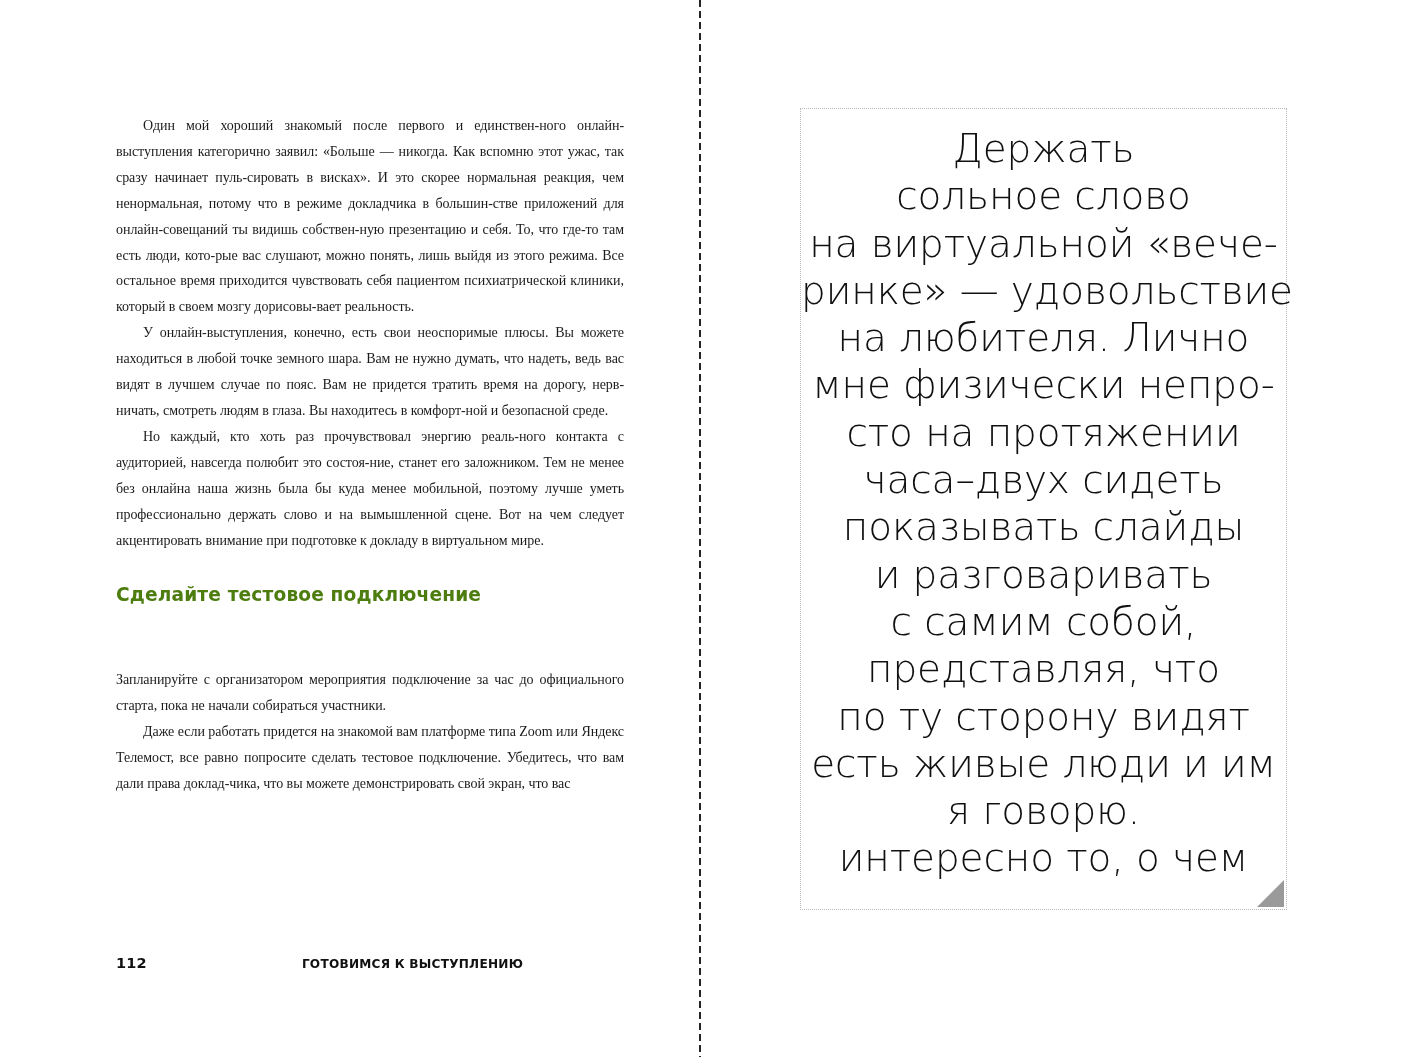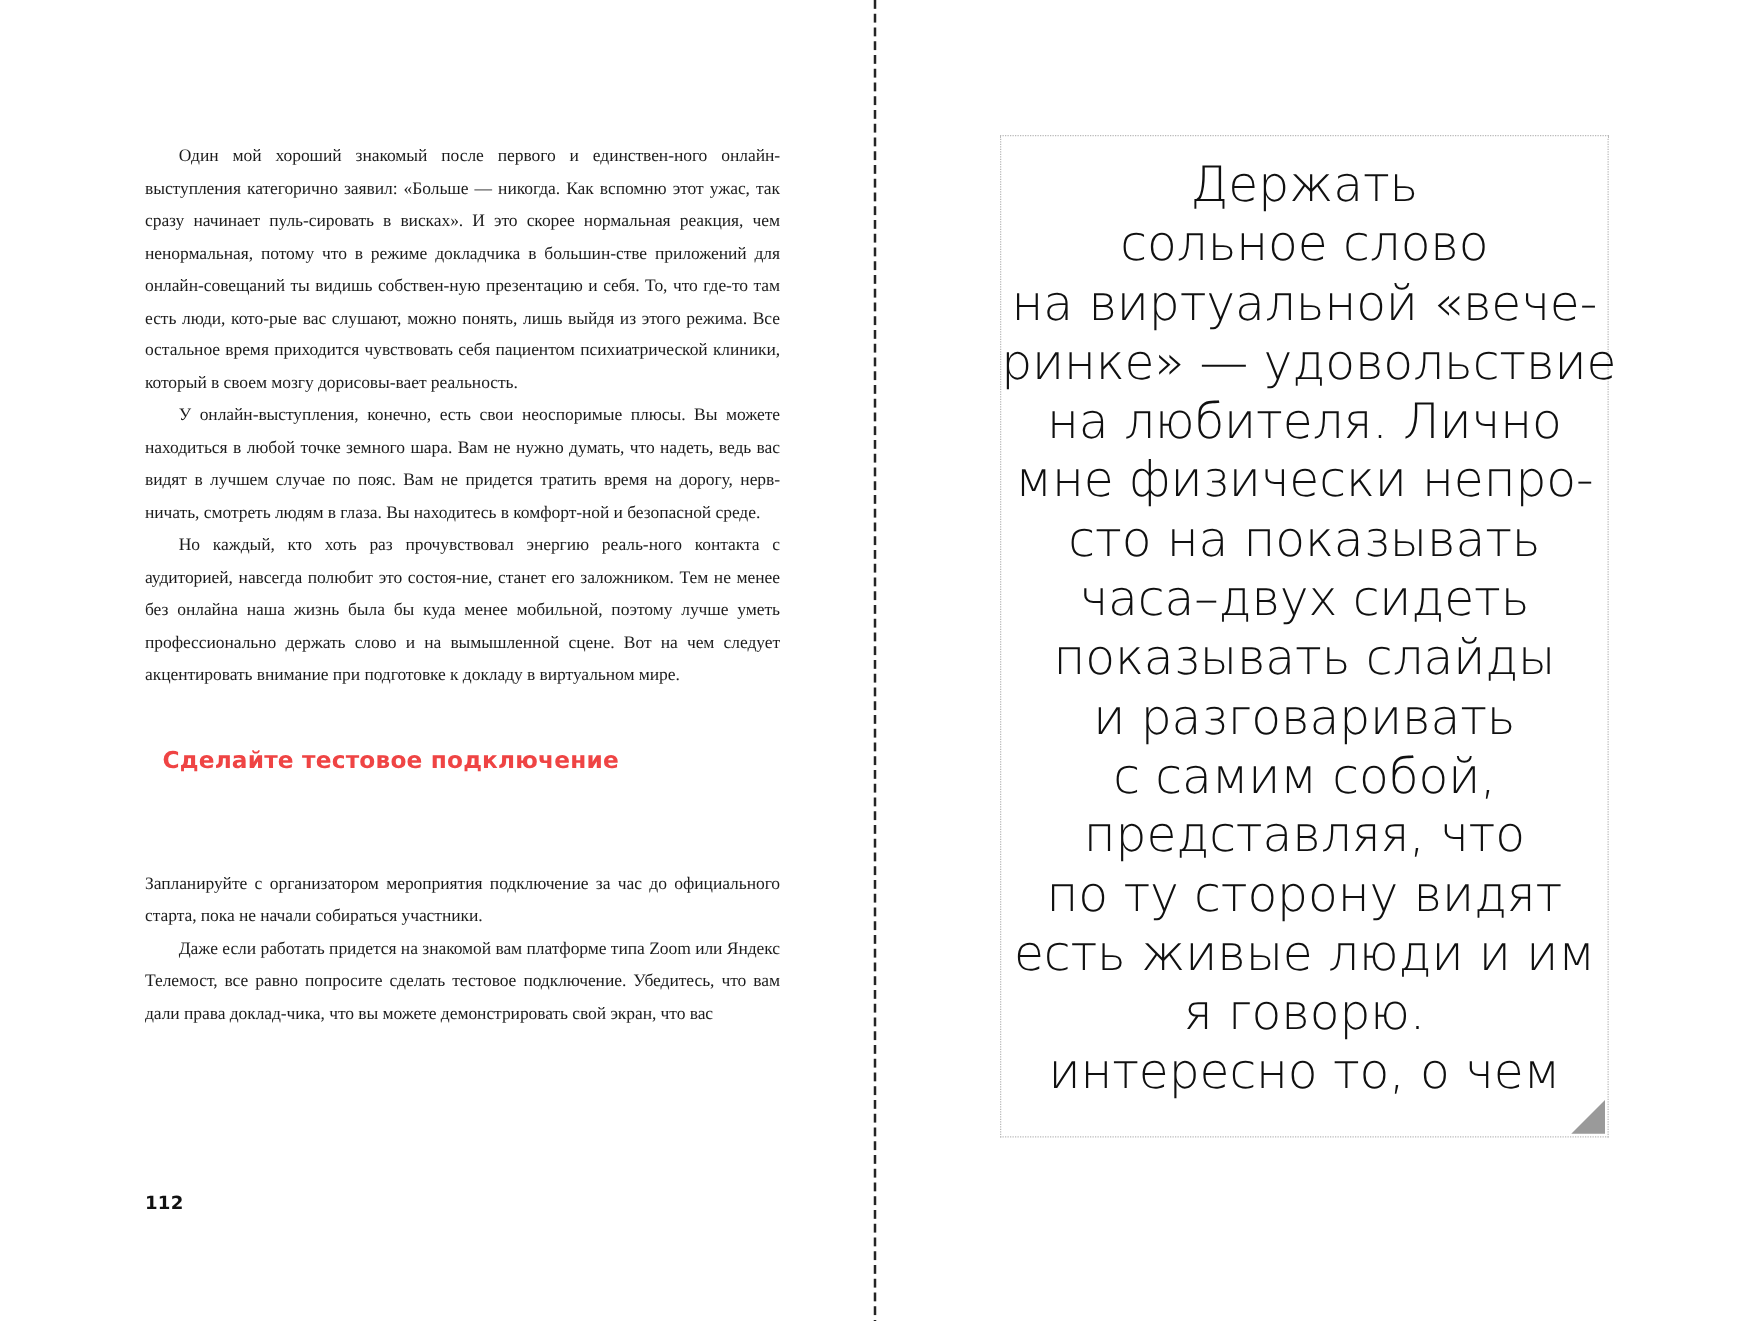--- a/index.html
+++ b/index.html
@@ -59,26 +59,26 @@
     line-height: 25.9px;
     text-align: justify;
     text-indent: 27px;
     hyphens: manual;
     color: #1b1b1b;
     letter-spacing: -0.05px;
   }
   p.body.no-indent { text-indent: 0; margin-top: 44px; }
 
   h2.section-heading {
-    margin: 14px;
+    margin: 0;
     font-family: "DejaVu Sans", sans-serif;
     font-size: 18.6px;
     font-weight: 700;
     letter-spacing: 0.15px;
-    color: #ef4444;
+    color: #4d7c0f;
     line-height: 24px;
   }
 
   .gap-before-heading { height: 30px; }
   .gap-after-heading  { height: 16px; }
 
   
   .page-footer {
     position: absolute;
     left: 116px;
@@ -166,36 +166,37 @@
       <div class="gap-before-heading"></div>
       <h2 class="section-heading">Сделайте тестовое подключение</h2>
       <div class="gap-after-heading"></div>
 
       <p class="body no-indent">Запланируйте с организатором мероприятия подключение за час до официального старта, пока не начали собираться участники.</p>
       <p class="body">Даже если работать придется на знакомой вам платформе типа Zoom или Яндекс Телемост, все равно попросите сделать тестовое подключение. Убедитесь, что вам дали права доклад-чика, что вы можете демонстрировать свой экран, что вас</p>
     </div>
 
     <div class="page-footer">
       <span class="folio">112</span>
+      <span class="running-head">ГОТОВИМСЯ К ВЫСТУПЛЕНИЮ</span>
     </div>
 
   </div>
 
   <div class="gutter"></div>
 
   <div class="page-right">
     <div class="quote-box">
       <div class="quote-inner">
         <div class="quote-line">Держать</div>
         <div class="quote-line">сольное слово</div>
         <div class="quote-line">на виртуальной «вече-</div>
         <div class="quote-line">ринке» — удовольствие</div>
         <div class="quote-line">на любителя. Лично</div>
         <div class="quote-line">мне физически непро-</div>
-        <div class="quote-line">сто на показывать</div>
+        <div class="quote-line">сто на протяжении</div>
         <div class="quote-line">часа–двух сидеть</div>
         <div class="quote-line">показывать слайды</div>
         <div class="quote-line">и разговаривать</div>
         <div class="quote-line">с самим собой,</div>
         <div class="quote-line">представляя, что</div>
         <div class="quote-line">по ту сторону видят</div>
         <div class="quote-line">есть живые люди и им</div>
         <div class="quote-line">я говорю.</div>
         <div class="quote-line">интересно то, о чем</div>
       </div>

